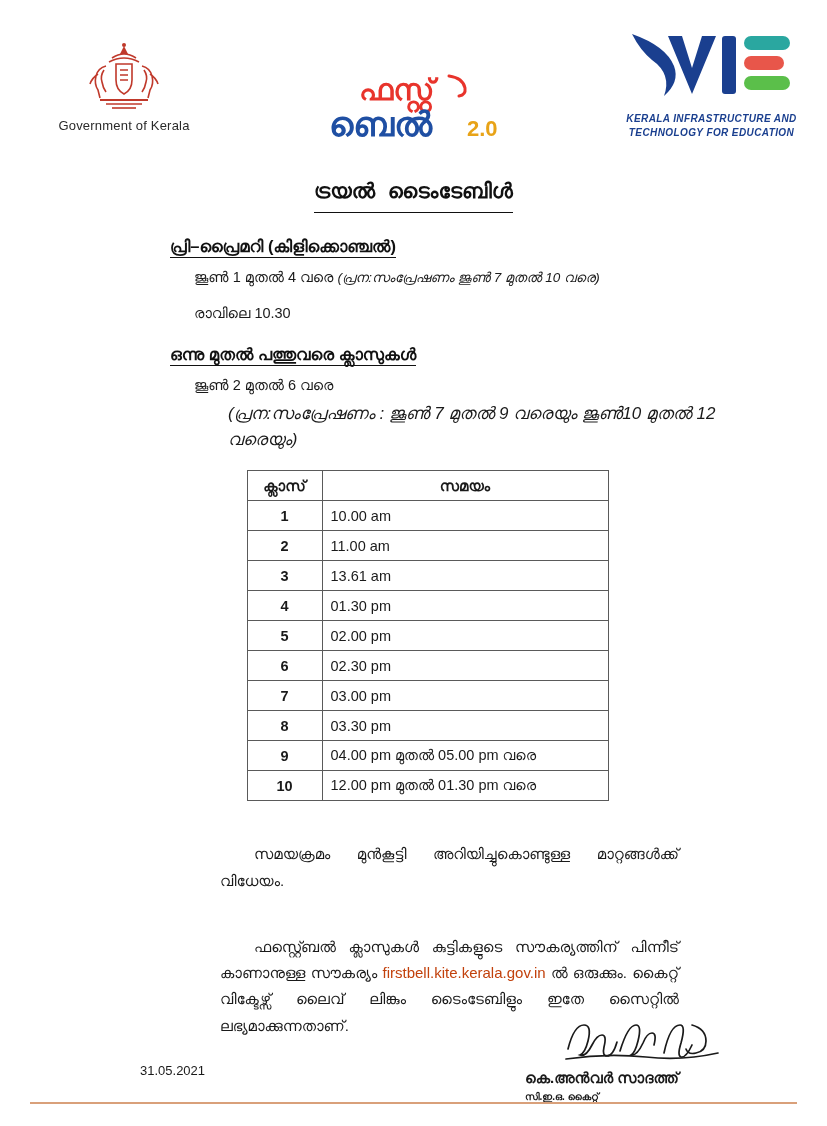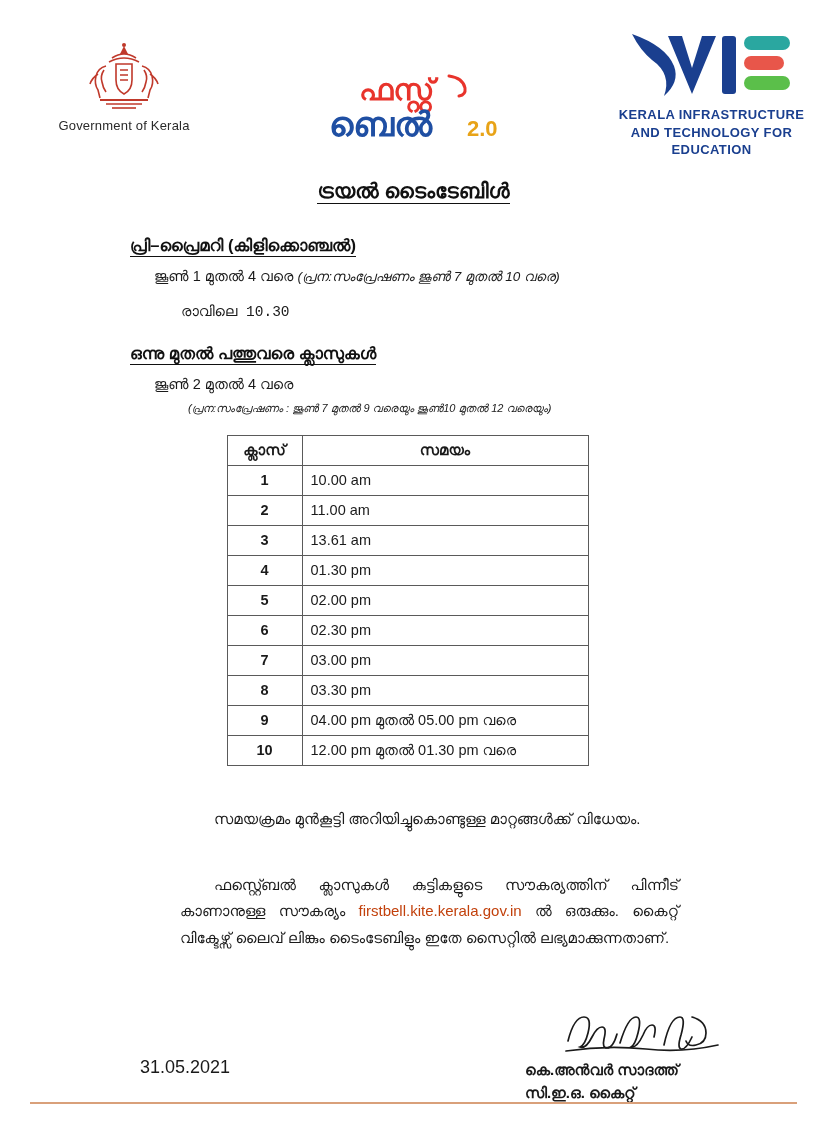--- a/index.html
+++ b/index.html
@@ -57,44 +57,47 @@
   }
 
   .kite-block {
     position: absolute;
     right: 18px;
     top: 26px;
     width: 195px;
     text-align: center;
   }
   .kite-caption {
-    font-size: 13px;
+    margin-top: 6px;
+    font-size: 10px;
     letter-spacing: .4px;
     color: #1a3f8f;
     line-height: 1.35;
     font-weight: bold;
+    font-style: italic;
   }
 
   
   .doc-title {
     text-align: center;
     font-size: 21px;
     font-weight: bold;
     color: #111;
     margin-top: 4px;
     padding-bottom: 3px;
   }
   .doc-title span {
     border-bottom: 1.6px solid #111;
-    padding-bottom: 1px;
+    padding-bottom: 8px;
+    font-family: Liberation Mono, monospace;
   }
 
   
   .body-area {
-    padding: 30px 80px 0 68px;
+    padding: 30px 80px 0 108px;
   }
   .section {
     margin-bottom: 8px;
   }
   .sec-heading {
     font-size: 16.5px;
     font-weight: bold;
     color: #111;
     margin-left: 62px;
     margin-bottom: 9px;
@@ -102,27 +105,26 @@
     border-bottom: 1.4px solid #111;
     padding-bottom: 1px;
   }
   .sec-line {
     font-size: 14.5px;
     margin-left: 86px;
     margin-bottom: 5px;
     line-height: 1.5;
   }
   .sec-line.indent2 {
-    margin-left: 113px;
-    font-family: Liberation Mono, monospace;
+    margin-left: 86px;
   }
   .sec-line.indent-italic {
     margin-left: 120px;
     font-style: italic;
-    font-size: 11px;
+    font-size: 17px;
   }
   .ital {
     font-style: italic;
     font-size: 13.5px;
   }
   .gap-top { margin-top: 14px; }
   .gap-top-lg { margin-top: 20px; }
 
   
   .tbl-wrap {
@@ -173,36 +175,36 @@
     position: absolute;
     left: 0;
     right: 0;
     bottom: 18px;
     height: 110px;
   }
   .date {
     position: absolute;
     left: 140px;
     bottom: 30px;
-    font-size: 18px;
+    font-size: 13px;
   }
   .sign-block {
     position: absolute;
     right: 62px;
     bottom: 4px;
     width: 240px;
   }
   .sign-svg { display: block; margin: 0 auto 2px auto; }
   .sign-name {
     font-size: 15px;
     font-weight: bold;
     line-height: 1.5;
   }
   .sign-desig {
-    font-size: 15px;
+    font-size: 10px;
     font-weight: bold;
     line-height: 1.5;
   }
   .bottom-rule {
     position: absolute;
     left: 30px;
     right: 30px;
     bottom: 4px;
     height: 2px;
     background: #d9a07a;
@@ -283,21 +285,21 @@
       <div class="sec-heading">പ്രി–പ്രൈമറി (കിളിക്കൊഞ്ചല്‍)</div>
       <div class="sec-line">
         <span>ജൂണ്‍ 1 മുതല്‍ 4 വരെ </span><span class="ital">(പ്രന:സംപ്രേഷണം ജൂണ്‍ 7 മുതല്‍ 10 വരെ)</span>
       </div>
       <div class="sec-line indent2 gap-top">രാവിലെ 10.30</div>
     </div>
 
 
     <div class="section gap-top-lg">
       <div class="sec-heading">ഒന്നു മുതല്‍ പത്തുവരെ ക്ലാസുകള്‍</div>
-      <div class="sec-line">ജൂണ്‍ 2 മുതല്‍ 4 വരെ</div>
+      <div class="sec-line">ജൂണ്‍ 2 മുതല്‍ 6 വരെ</div>
       <div class="sec-line indent-italic">(പ്രന:സംപ്രേഷണം : ജൂണ്‍ 7 മുതല്‍ 9 വരെയും ജൂണ്‍10 മുതല്‍ 12 വരെയും)</div>
     </div>
 
     <div class="tbl-wrap">
       <table class="sched">
         <thead>
           <tr>
             <th>ക്ലാസ്</th>
             <th>സമയം</th>
           </tr>

